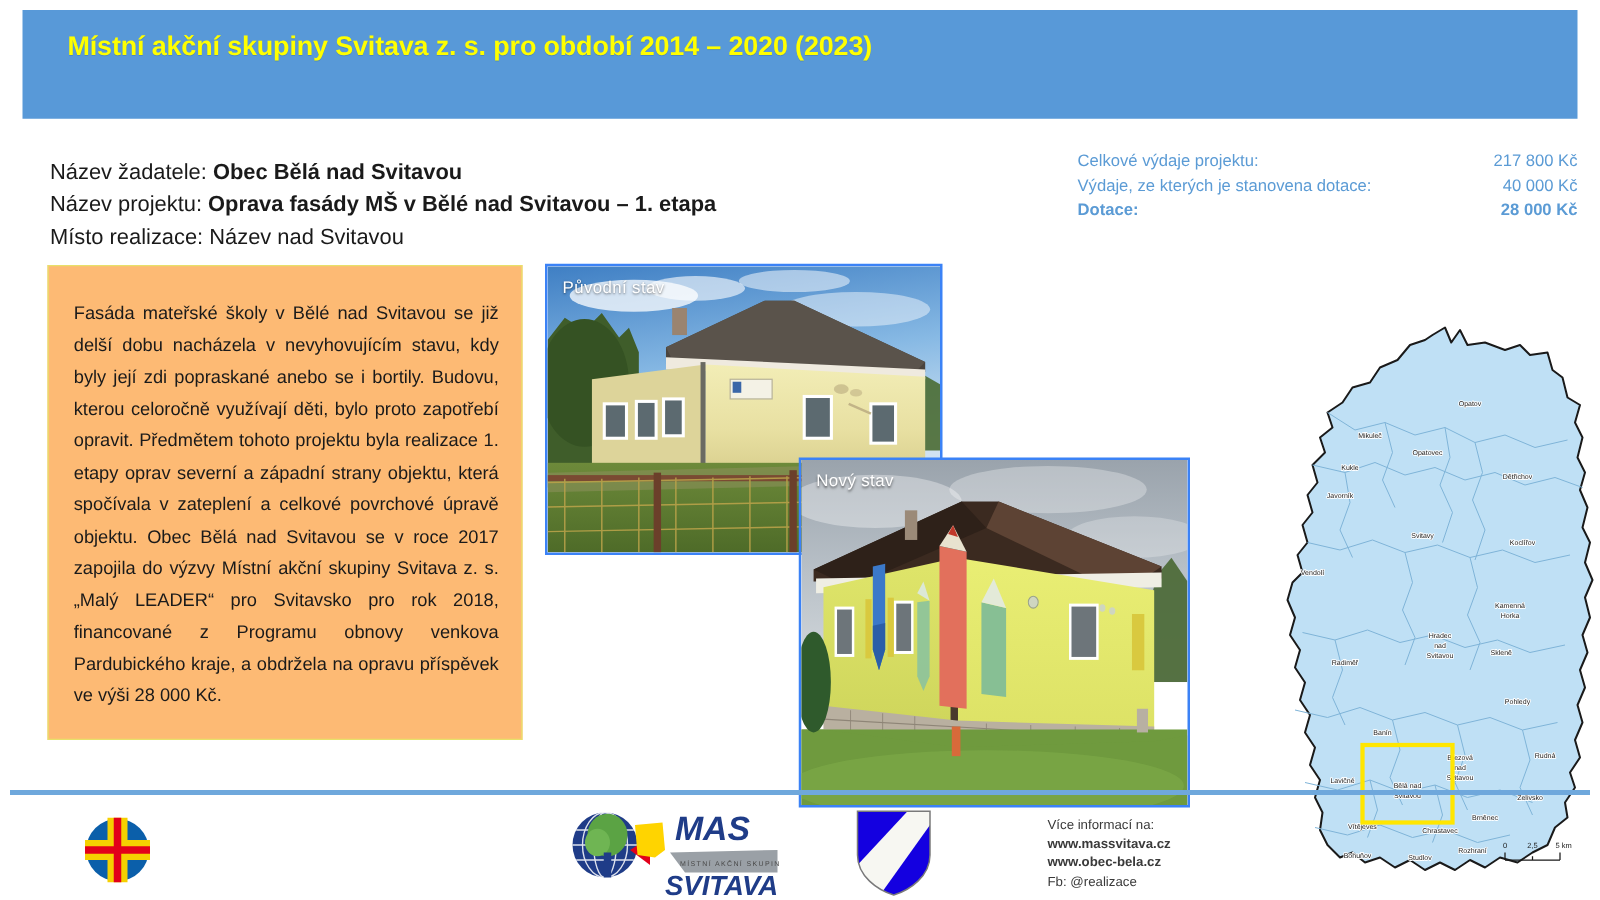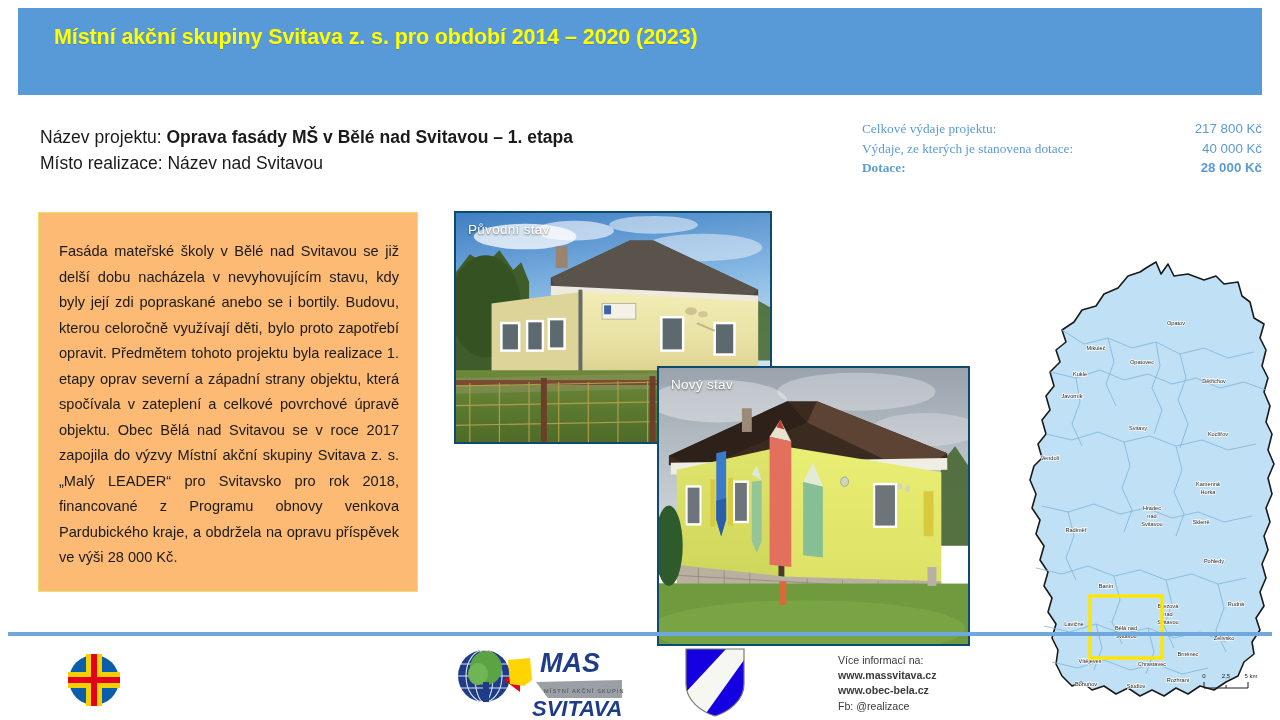--- a/index.html
+++ b/index.html
@@ -62,21 +62,21 @@
     width: 400px;
     font-size: 13.3px;
     color: #5B9BD5;
   }
   .fin-row {
     display: flex;
     justify-content: space-between;
     line-height: 19.5px;
     white-space: nowrap;
   }
-  .fin-row .fin-label { text-align: center; font-family: Liberation Serif, serif; }
+  .fin-row .fin-label { text-align: center; }
   .fin-row .fin-value { text-align: right; margin-left: 40px; }
   .fin-row.bold .fin-label,
   .fin-row.bold .fin-value { font-weight: bold; }
 
   
   .descbox {
     position: absolute;
     left: 38px;
     top: 212px;
     width: 380px;
@@ -91,24 +91,23 @@
     font-size: 14.6px;
     line-height: 25.5px;
     text-align: justify;
     color: #1a1a1a;
     hyphens: none;
   }
 
   
   .photo {
     position: absolute;
-    border: 2px solid #0c4a6e;
+    border: 2px solid #3b82f6;
     box-sizing: border-box;
     overflow: hidden;
-    margin-left: 18px;
   }
   .photo-before {
     left: 436px;
     top: 211px;
     width: 318px;
     height: 233px;
   }
   .photo-after {
     left: 639px;
     top: 366px;
@@ -210,20 +209,23 @@
   .contact .c-bold { font-weight: bold; }
 </style>
 </head>
 <body>
 
 <div class="header">
   <div class="header-line">Místní akční skupiny Svitava z. s. pro období 2014 – 2020 (2023)</div>
 </div>
 
 <div class="applicant">
+  <div class="applicant-row">
+    <span class="lbl">Název žadatele: </span><span class="val-b">Obec Bělá nad Svitavou</span>
+  </div>
   <div class="applicant-row">
     <span class="lbl">Název projektu: </span><span class="val-b">Oprava fasády MŠ v Bělé nad Svitavou – 1. etapa</span>
   </div>
   <div class="applicant-row">
     <span class="lbl">Místo realizace: </span><span class="val-n">Název  nad Svitavou</span>
   </div>
 </div>
 
 <div class="finance">
   <div class="fin-row">

